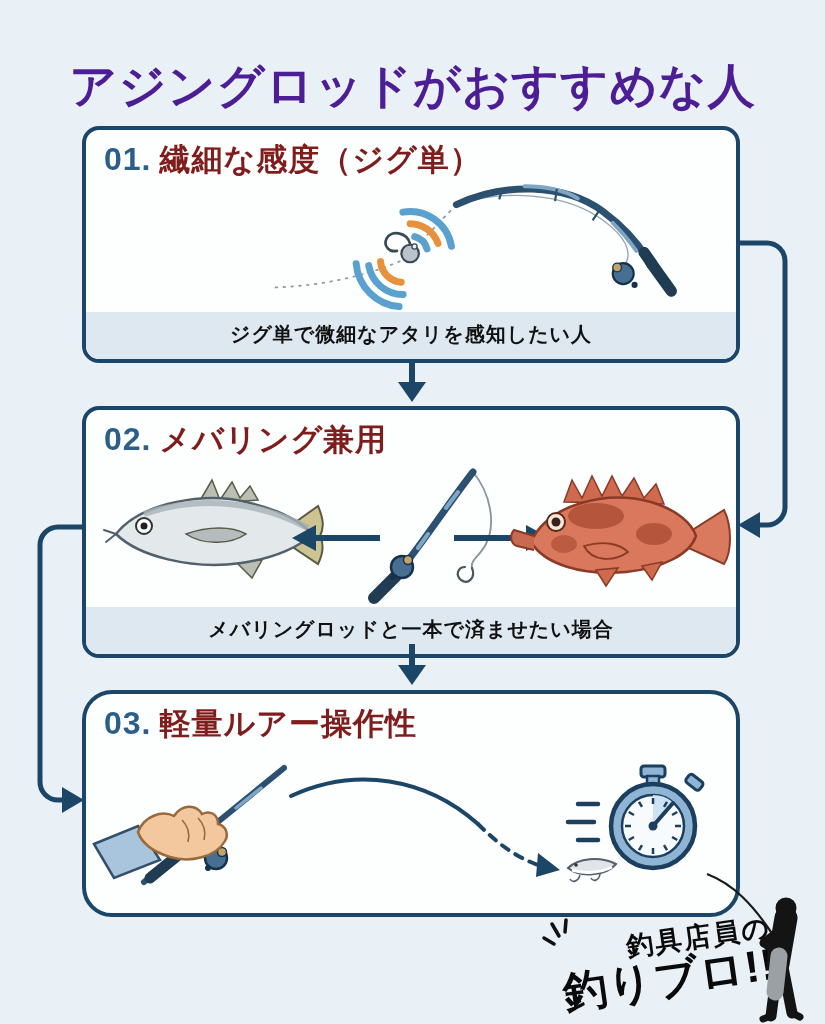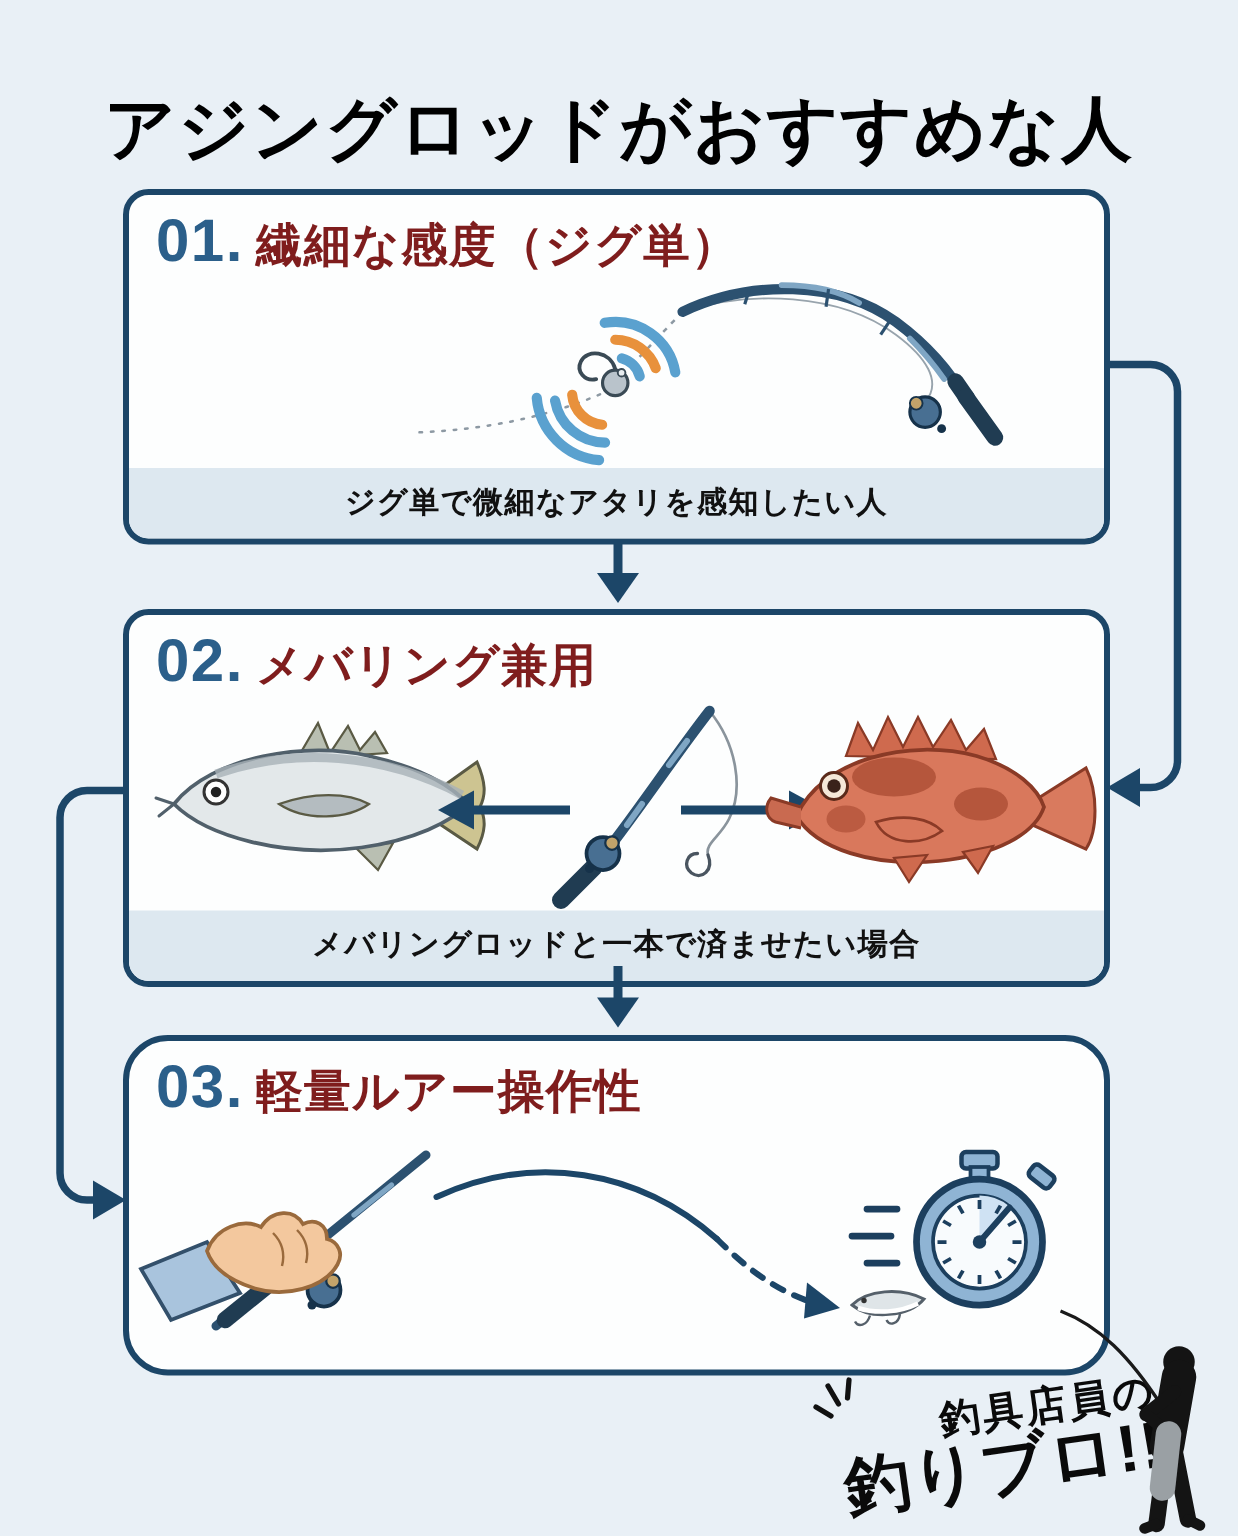--- a/index.html
+++ b/index.html
@@ -4,35 +4,35 @@
 <style>
   html,body{margin:0;padding:0;}
   body{
     width:825px;height:1024px;position:relative;overflow:hidden;
     background:#e9f0f6;
     font-family:"Liberation Sans","DejaVu Sans",sans-serif;
     -webkit-font-smoothing:antialiased;
   }
   .page-title{
     position:absolute;left:0;top:24px;width:825px;text-align:center;
-    font-size:47px;font-weight:900;color:#000000;letter-spacing:1px;
+    font-size:47px;font-weight:900;color:#4c1d95;letter-spacing:1px;
   }
   .card{
     position:absolute;left:82px;width:658px;box-sizing:border-box;
     background:#fdfefe;border:4px solid #1c4668;border-radius:17px;
     overflow:hidden;display:flex;flex-direction:column;
   }
   .card1{top:126px;height:237px;}
   .card2{top:406px;height:252px;}
   .card3{top:690px;height:227px;border-radius:30px;}
   .card-head{
     padding:9px 18px 0 18px;display:flex;align-items:baseline;flex:0 0 auto;
   }
   .card-num{
-    color:#2b5f8a;font-size:40px;font-weight:900;margin-right:8px;letter-spacing:1px;
+    color:#2b5f8a;font-size:32px;font-weight:900;margin-right:8px;letter-spacing:1px;
   }
   .card-heading{
     color:#7f1d1d;font-size:31px;font-weight:900;letter-spacing:1px;font-family:Liberation Serif, serif;
   }
   .card-illus{flex:1 1 auto;min-height:0;position:relative;}
   .card-illus svg{display:block;width:100%;height:100%;}
   .card-caption{
     flex:0 0 auto;background:#dde8f0;text-align:center;
     font-size:20px;font-weight:800;color:#111;
     padding:9px 6px 11px 6px;letter-spacing:1px;

